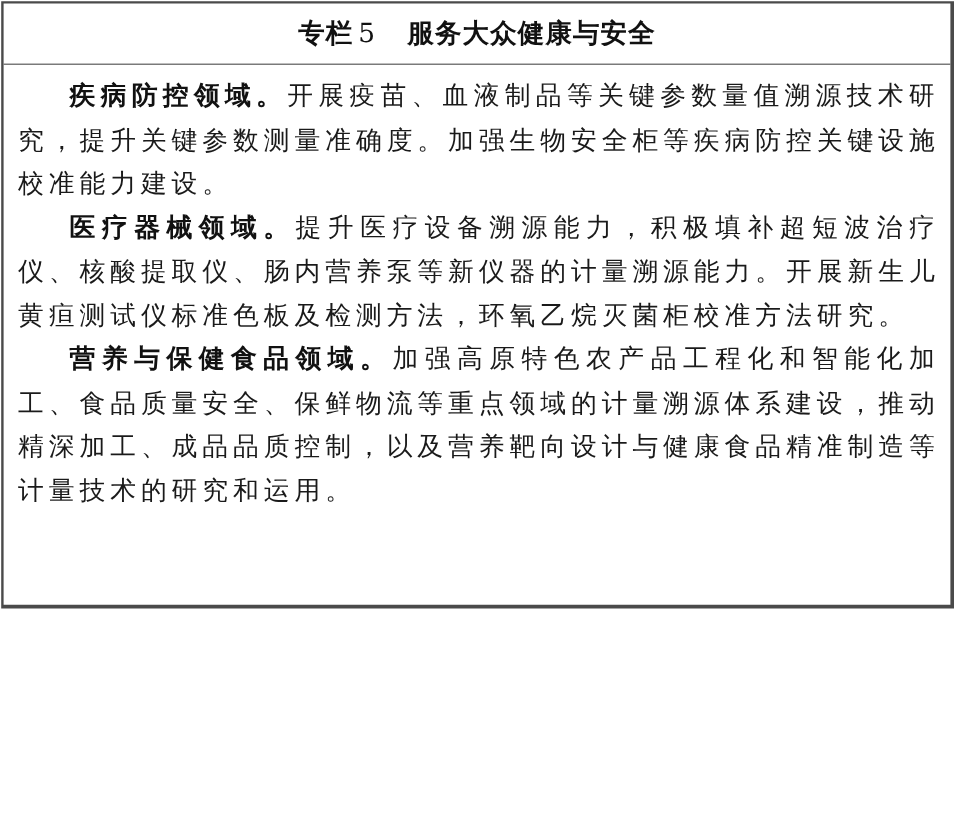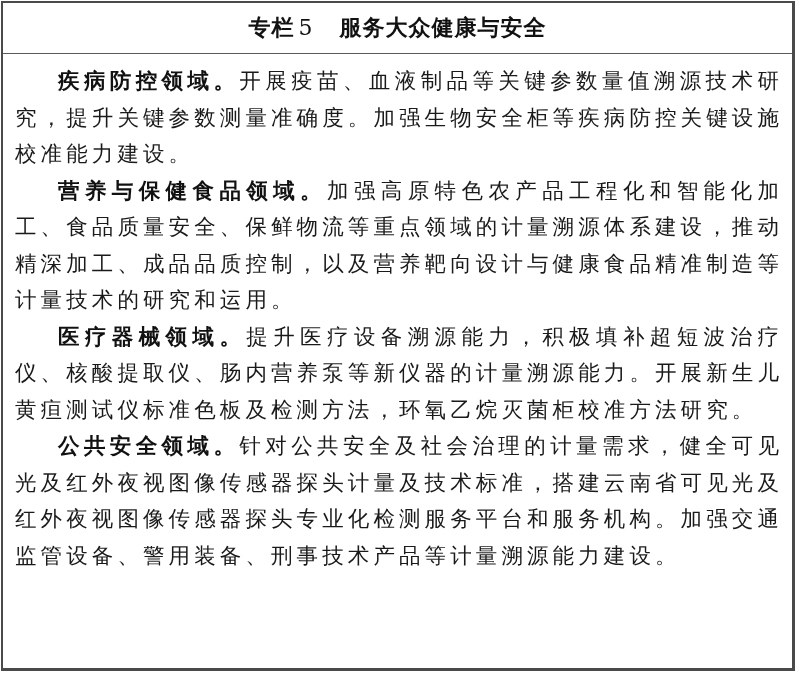--- a/index.html
+++ b/index.html
@@ -11,21 +11,21 @@
       width: 800px;
       height: 696px;
       overflow: hidden;
       position: relative;
     }
     .box {
       position: absolute;
       left: 1px;
       top: 1px;
       width: 794px;
-      height: 670px;
+      height: 506px;
       border: 2px solid #4a4a4a;
       border-right-width: 3px;
       border-bottom-width: 3px;
       box-sizing: border-box;
       background: #ffffff;
     }
     .title-row {
       height: 51px;
       border-bottom: 1px solid #5a5a5a;
       display: flex;
@@ -74,17 +74,16 @@
 
 <div class="box">
   <div class="title-row">
     <div class="title">
       <span>专栏</span><span class="num">5</span><span class="gap"></span><span>服务大众健康与安全</span>
     </div>
   </div>
 
   <div class="body">
     <p class="para"><span class="lead">疾病防控领域。</span><span>开展疫苗、血液制品等关键参数量值溯源技术研究，提升关键参数测量准确度。加强生物安全柜等疾病防控关键设施校准能力建设。</span></p>
+    <p class="para"><span class="lead">医疗器械领域。</span><span>提升医疗设备溯源能力，积极填补超短波治疗仪、核酸提取仪、肠内营养泵等新仪器的计量溯源能力。开展新生儿黄疸测试仪标准色板及检测方法，环氧乙烷灭菌柜校准方法研究。</span></p>
     <p class="para"><span class="lead">营养与保健食品领域。</span><span>加强高原特色农产品工程化和智能化加工、食品质量安全、保鲜物流等重点领域的计量溯源体系建设，推动精深加工、成品品质控制，以及营养靶向设计与健康食品精准制造等计量技术的研究和运用。</span></p>
-    <p class="para"><span class="lead">医疗器械领域。</span><span>提升医疗设备溯源能力，积极填补超短波治疗仪、核酸提取仪、肠内营养泵等新仪器的计量溯源能力。开展新生儿黄疸测试仪标准色板及检测方法，环氧乙烷灭菌柜校准方法研究。</span></p>
-    <p class="para"><span class="lead">公共安全领域。</span><span>针对公共安全及社会治理的计量需求，健全可见光及红外夜视图像传感器探头计量及技术标准，搭建云南省可见光及红外夜视图像传感器探头专业化检测服务平台和服务机构。加强交通监管设备、警用装备、刑事技术产品等计量溯源能力建设。</span></p>
   </div>
 </div>
 
 </body></html>

